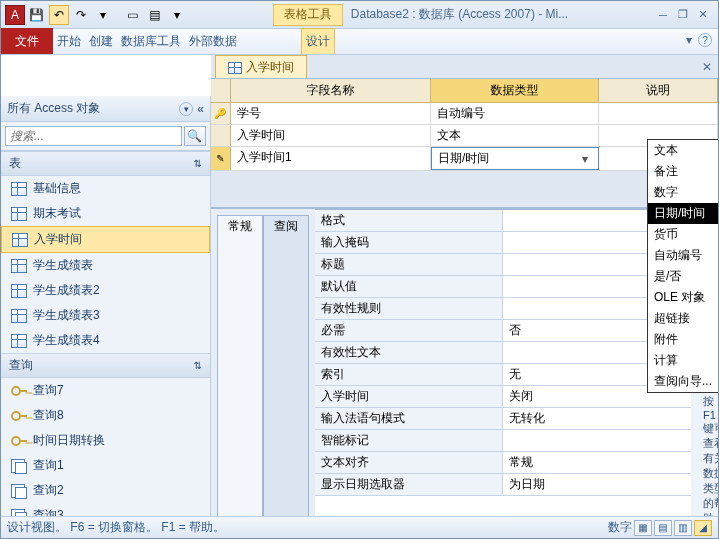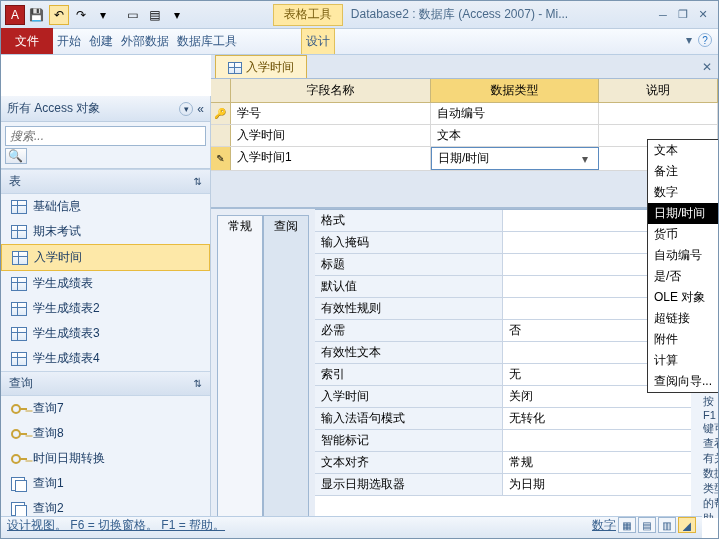--- a/index.html
+++ b/index.html
@@ -17,21 +17,21 @@
   .file-tab { background:#b32020; color:#fff; padding:4px 14px; height:26px; display:flex; align-items:center;}
   .ribbon-tab { padding:4px 4px; color:#355a86; cursor:pointer;}
   .ribbon-tab.context { background:#ffe9a3; border:1px solid #e0c05b; border-bottom:none; margin-left:40px;}
   .ribbon-help { position:absolute; right:6px; top:4px; display:flex; gap:6px; color:#4a6a8a;}
   
   .main { display:flex; height:calc(539px - 28px - 26px - 22px); }
   
   .nav { width:210px; border-right:1px solid #bccde0; background:#eef3fa; display:flex; flex-direction:column; overflow:hidden;margin-top:41px;}
   .nav-header { background:linear-gradient(#f1f5fb,#d7e3f2); padding:4px 6px; display:flex; align-items:center; border-bottom:1px solid #bccde0; font-size:13px; color:#2c4a6e;}
   .nav-header .spacer{flex:1;}
-  .nav-search { display:flex; padding:4px; gap:2px; border-bottom:1px solid #bccde0;flex-direction:column;}
+  .nav-search { display:flex; padding:4px; gap:2px; border-bottom:1px solid #bccde0;}
   .nav-search input{flex:1; border:1px solid #9db6d1; padding:2px 4px; font-style:italic; background:#fff;}
   .nav-search .sbtn{width:22px; border:1px solid #9db6d1; background:linear-gradient(#fdfdfd,#e2e9f3); display:flex; align-items:center; justify-content:center;}
   .nav-group-hdr { background:linear-gradient(#eaf0f9,#d4e0ef); padding:3px 8px; color:#2c4a6e; display:flex; align-items:center; border-bottom:1px solid #c5d5e7; border-top:1px solid #c5d5e7;}
   .nav-group-hdr .spacer{flex:1;}
   .nav-list { overflow-y:auto; }
   .nav-item { display:flex; align-items:center; gap:6px; padding:4px 10px; color:#1a3b64; cursor:pointer;}
   .nav-item.selected{background:#fde8a8; border:1px solid #e8bb3e;}
   .tbl-icon{width:16px;height:14px;display:inline-block;background:linear-gradient(#fff,#e0ebf7);border:1px solid #4e7cb1;position:relative;}
   .tbl-icon::before,.tbl-icon::after{content:'';position:absolute;background:#4e7cb1;}
   .tbl-icon::before{top:4px;left:0;right:0;height:1px;}
@@ -67,21 +67,21 @@
   .prop-area { display:flex; flex:1; }
   .prop-tabs { display:flex; padding:6px 6px 0; gap:0;}
   .prop-tab { background:#f3f6fb; border:1px solid #9fb7d2; border-bottom:none; padding:2px 10px; font-size:12px;}
   .prop-tab.inactive{background:#dbe5f1;}
   .prop-table { border-top:1px solid #9fb7d2; background:#fff; flex:1; overflow:auto;}
   .prop-row{display:flex;border-bottom:1px solid #c8d4e4;}
   .prop-row .pn{width:200px;padding:2px 6px;background:#eef3fa;border-right:1px solid #c8d4e4;}
   .prop-row .pv{width:200px;padding:2px 6px;background:#fff;}
   .prop-right { flex:1; background:#eef3fa; padding:20px 12px; color:#2c4a6e;}
   
-  .statusbar { position:absolute; left:0; right:16px; bottom:0; height:22px; background:linear-gradient(#f3f7fc,#dde7f3); border-top:1px solid #b9cde3; display:flex; padding:0 6px; color:#365f8d;text-decoration:underline;}
+  .statusbar { position:absolute; left:0; right:0; bottom:0; height:22px; background:linear-gradient(#f3f7fc,#dde7f3); border-top:1px solid #b9cde3; display:flex; align-items:center; padding:0 6px; color:#365f8d;}
   .statusbar .spacer{flex:1;}
   .view-btn{width:18px;height:16px;border:1px solid #9db6d1;margin-left:2px;background:#f2f6fb;display:inline-flex;align-items:center;justify-content:center;font-size:10px;}
   .view-btn.active{background:#fde8a8;border-color:#e0b43a;}
 </style>
 </head>
 <body>
 
 <div class="titlebar">
   <div class="qat">
     <span class="qat-icon" style="background:#b32020;color:#fff;border:1px solid #7a1313;">A</span>
@@ -99,22 +99,22 @@
     <span>─</span>
     <span>❐</span>
     <span>✕</span>
   </div>
 </div>
 
 <div class="ribbon">
   <div class="file-tab">文件</div>
   <div class="ribbon-tab">开始</div>
   <div class="ribbon-tab">创建</div>
+  <div class="ribbon-tab">数据库工具</div>
   <div class="ribbon-tab">外部数据</div>
-  <div class="ribbon-tab">数据库工具</div>
   <div class="ribbon-tab context" style="margin-left:60px;">设计</div>
   <div class="ribbon-help">
     <span>▾</span>
     <span style="color:#1f6fc2;border:1px solid #8fb3da;border-radius:50%;width:14px;height:14px;display:flex;align-items:center;justify-content:center;font-size:10px;">?</span>
   </div>
 </div>
 
 <div class="main">
 
   <div class="nav">

